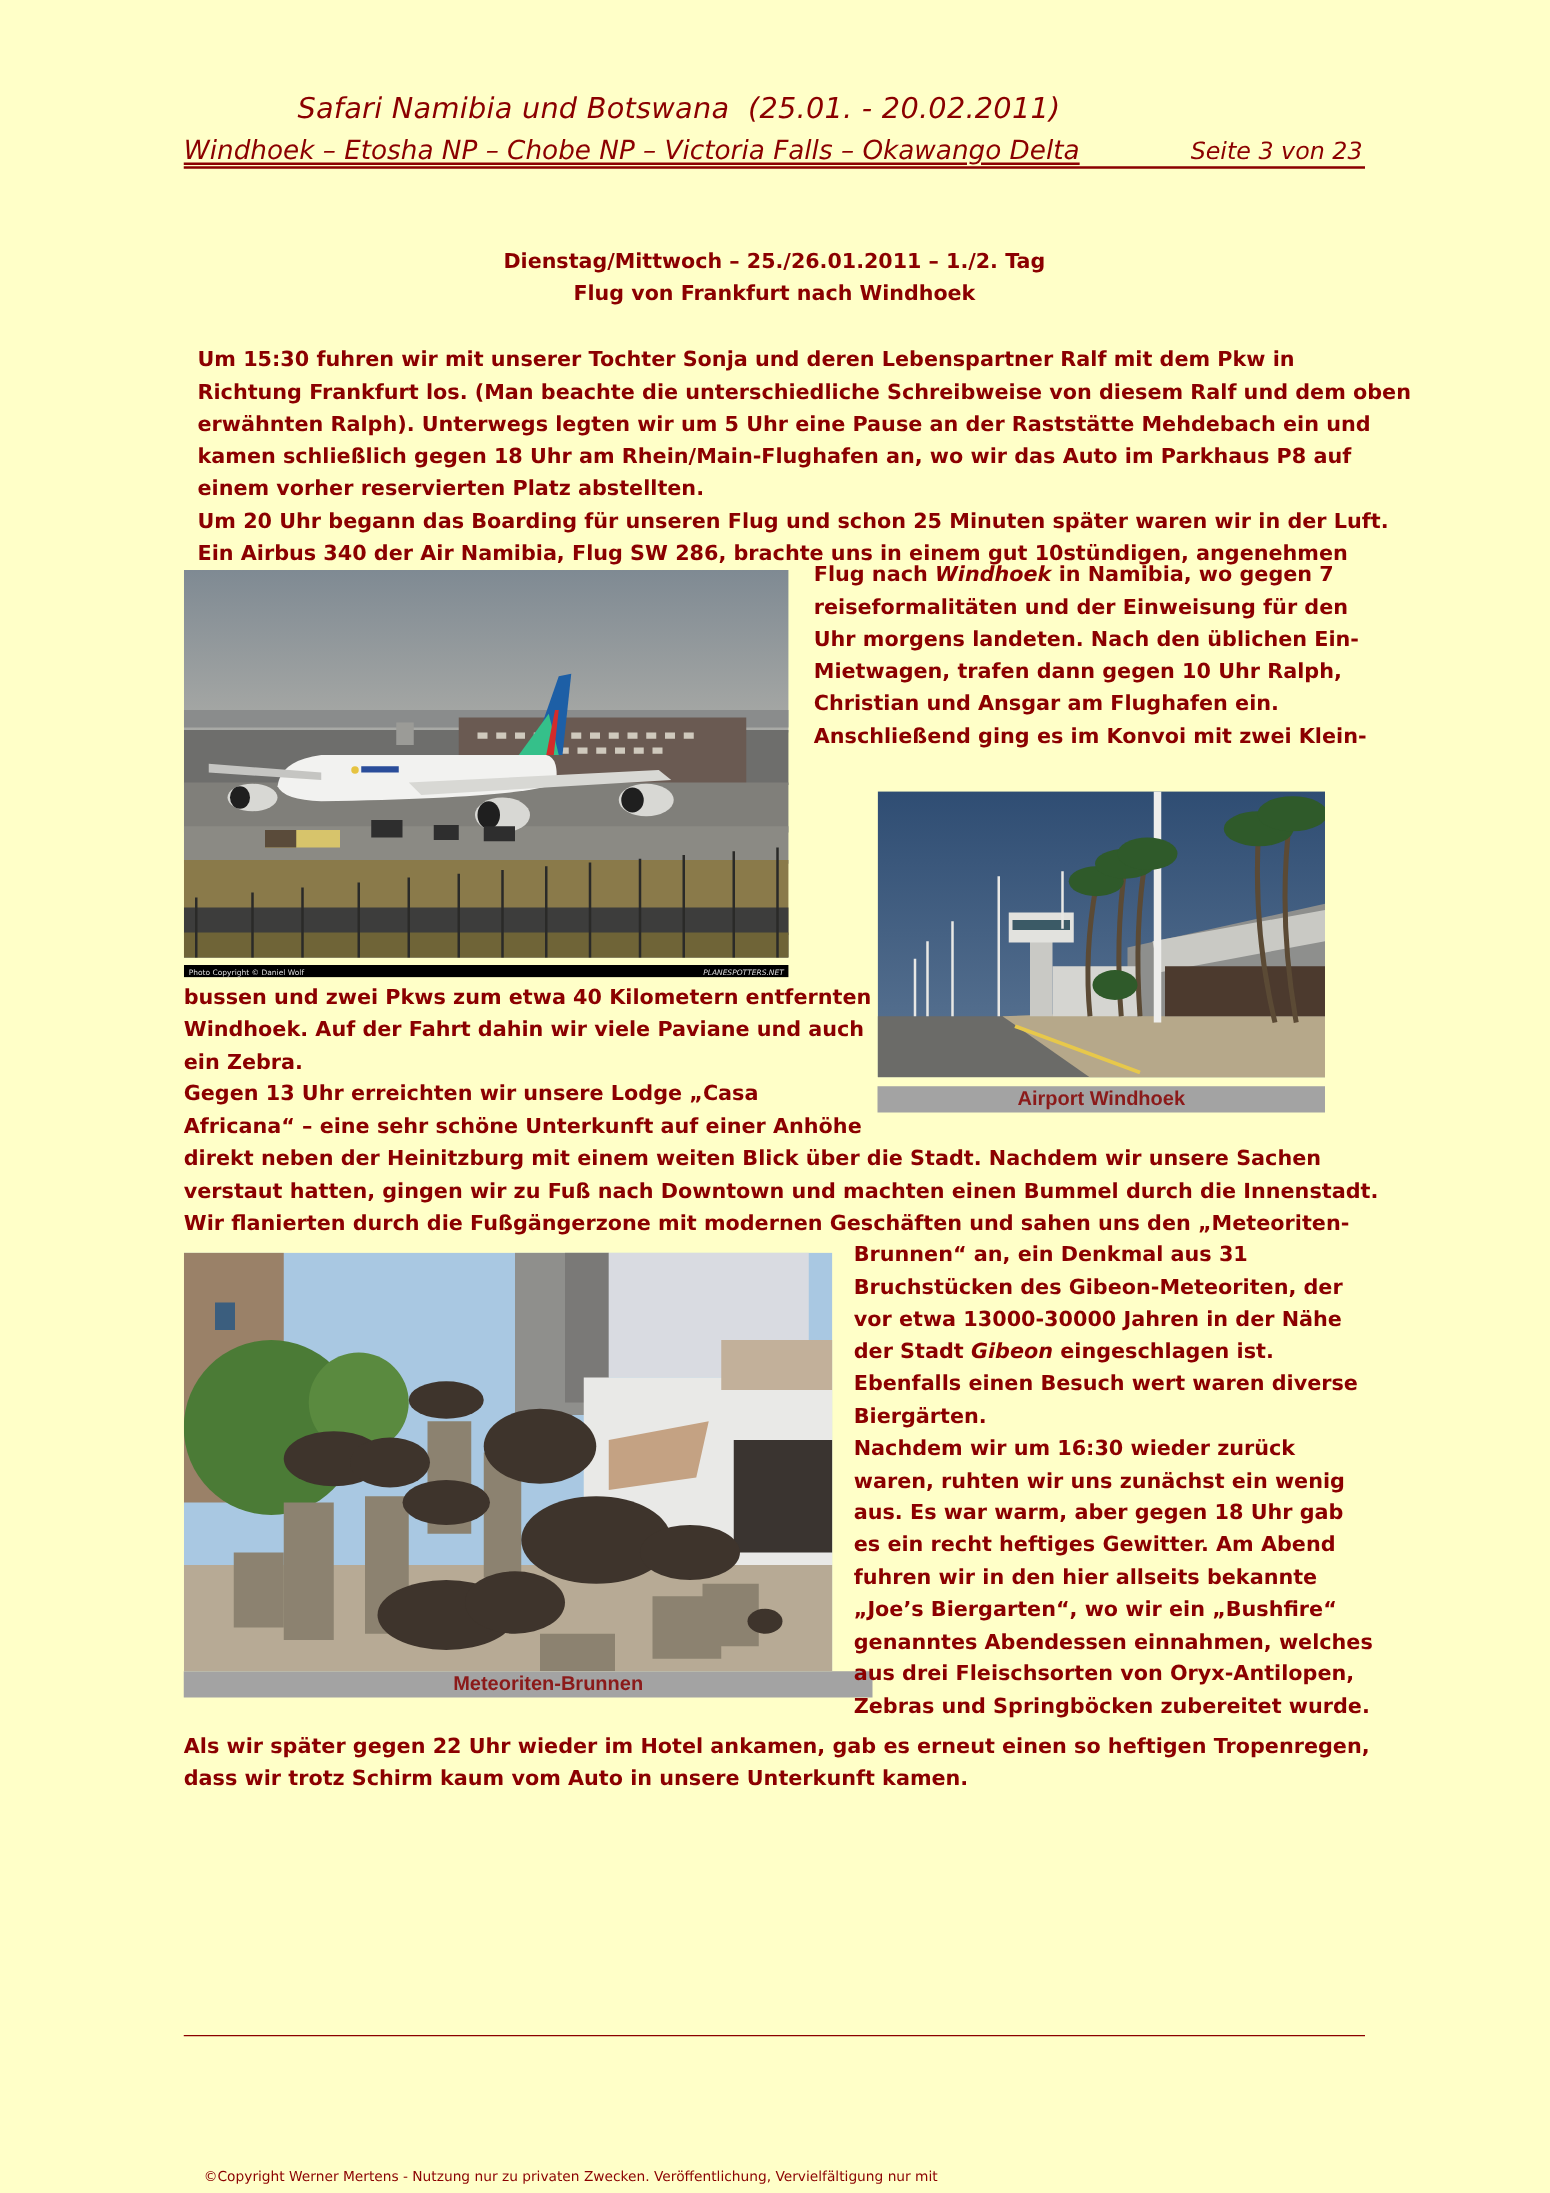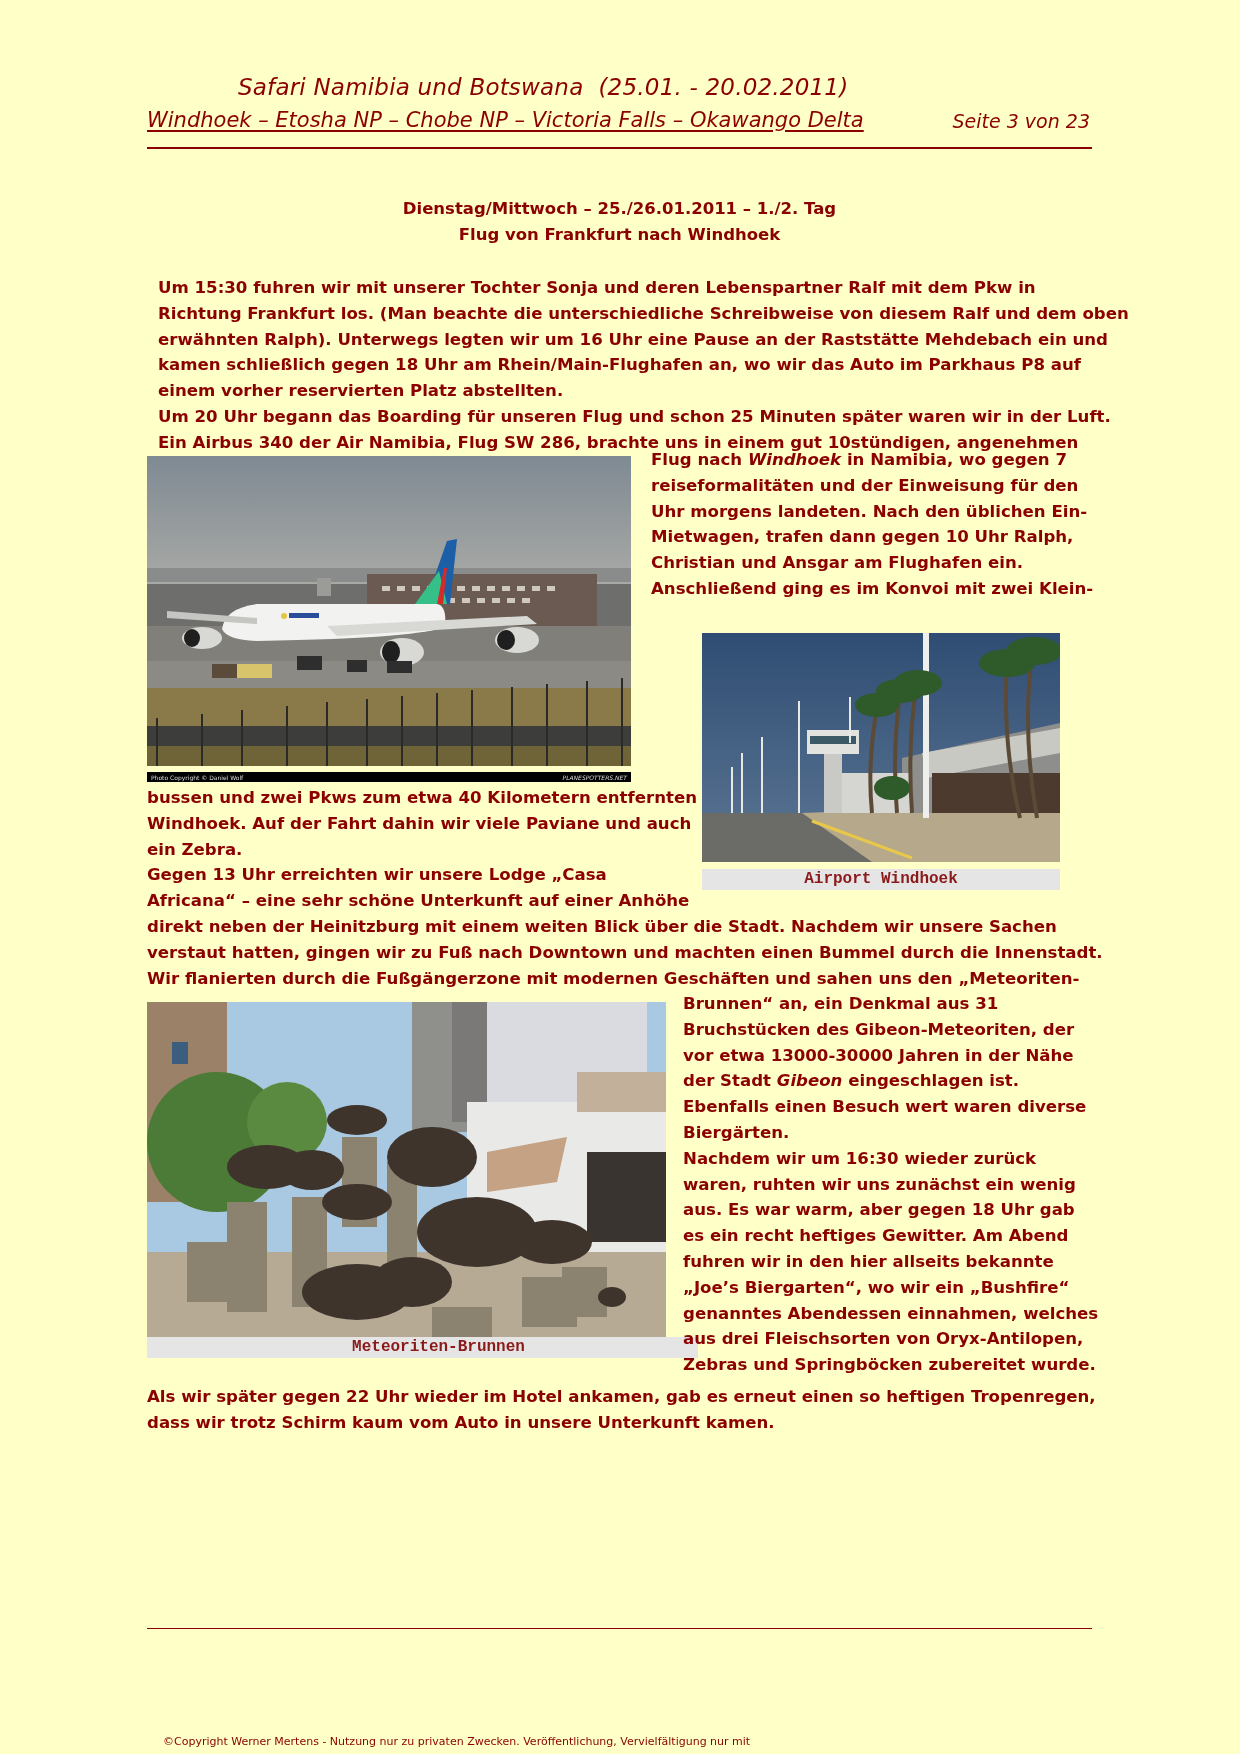--- a/index.html
+++ b/index.html
@@ -16,38 +16,38 @@
     left: 238px; top: 74px;
     font-family: "DejaVu Sans", sans-serif;
     font-style: italic; font-size: 23px; letter-spacing: 0.2px;
     color: #8b0000; white-space: pre;
   }
   .hdr2 {
     left: 147px; top: 108px; width: 945px;
     font-style: italic; font-size: 21px; color: #8b0000;
     white-space: nowrap;
     border-bottom: 2px solid #8b0000;
-    padding-bottom: 14px;
+    padding-bottom: 0;
     height: 25px;
   }
   .hdr2 .route { text-decoration: underline; text-underline-offset: 3px; }
   .hdr2 .page { position: absolute; right: 2px; top: 2px; font-size: 19px; font-style: italic; }
   .title-block {
     left: 147px; width: 945px; top: 196px;
     text-align: center; font-weight: bold; font-size: 16.5px; line-height: 26px;
   }
   .txt {
     font-weight: bold; font-size: 16.6px; line-height: 25.8px;
     color: #8b0000; white-space: nowrap;
   }
   .txt i { font-style: italic; }
   .photo { overflow: hidden; }
   .caption {
-    background: #e5e5e5; text-align: center; font-weight: bold;
-    font-family: Liberation Mono, monospace; font-size: 16px; color: #8b1a1a;
+    background: #a3a3a3; text-align: center; font-weight: bold;
+    font-family: Liberation Sans, sans-serif; font-size: 16px; color: #8b1a1a;
     line-height: 21px;
   }
   .footer-rule { left: 147px; top: 1628px; width: 945px; height: 0; border-top: 1px solid #8b0000; }
   .footer {
     left: 147px; top: 1729px; width: 945px;
     font-size: 11px; line-height: 25px; color: #8b0000; margin-left: 16px;
   }
   svg { display: block; }
 </style>
 </head>
@@ -60,21 +60,21 @@
 </div>
 
 <div class="abs title-block">
   <div>Dienstag/Mittwoch – 25./26.01.2011 – 1./2. Tag</div>
   <div>Flug von Frankfurt nach Windhoek</div>
 </div>
 
 <div class="abs txt" style="left:158px; top:275px;">
   <div>Um 15:30 fuhren wir mit unserer Tochter Sonja und deren Lebenspartner Ralf mit dem Pkw in</div>
   <div>Richtung Frankfurt los. (Man beachte die unterschiedliche Schreibweise von diesem Ralf und dem oben</div>
-  <div>erwähnten Ralph). Unterwegs legten wir um 16 Uhr eine Pause an der Raststätte Mehdebach ein und</div>
+  <div>erwähnten Ralph). Unterwegs legten wir um 5 Uhr eine Pause an der Raststätte Mehdebach ein und</div>
   <div>kamen schließlich gegen 18 Uhr am Rhein/Main-Flughafen an, wo wir das Auto im Parkhaus P8 auf</div>
   <div>einem vorher reservierten Platz abstellten.</div>
   <div>Um 20 Uhr begann das Boarding für unseren Flug und schon 25 Minuten später waren wir in der Luft.</div>
   <div>Ein Airbus 340 der Air Namibia, Flug SW 286, brachte uns in einem gut 10stündigen, angenehmen</div>
 </div>
 
 <div class="abs photo" style="left:147px; top:456px; width:484px; height:326px;">
   <svg width="484" height="326" viewBox="0 0 484 326">
     <defs>
       <linearGradient id="sky1" x1="0" y1="0" x2="0" y2="1">

